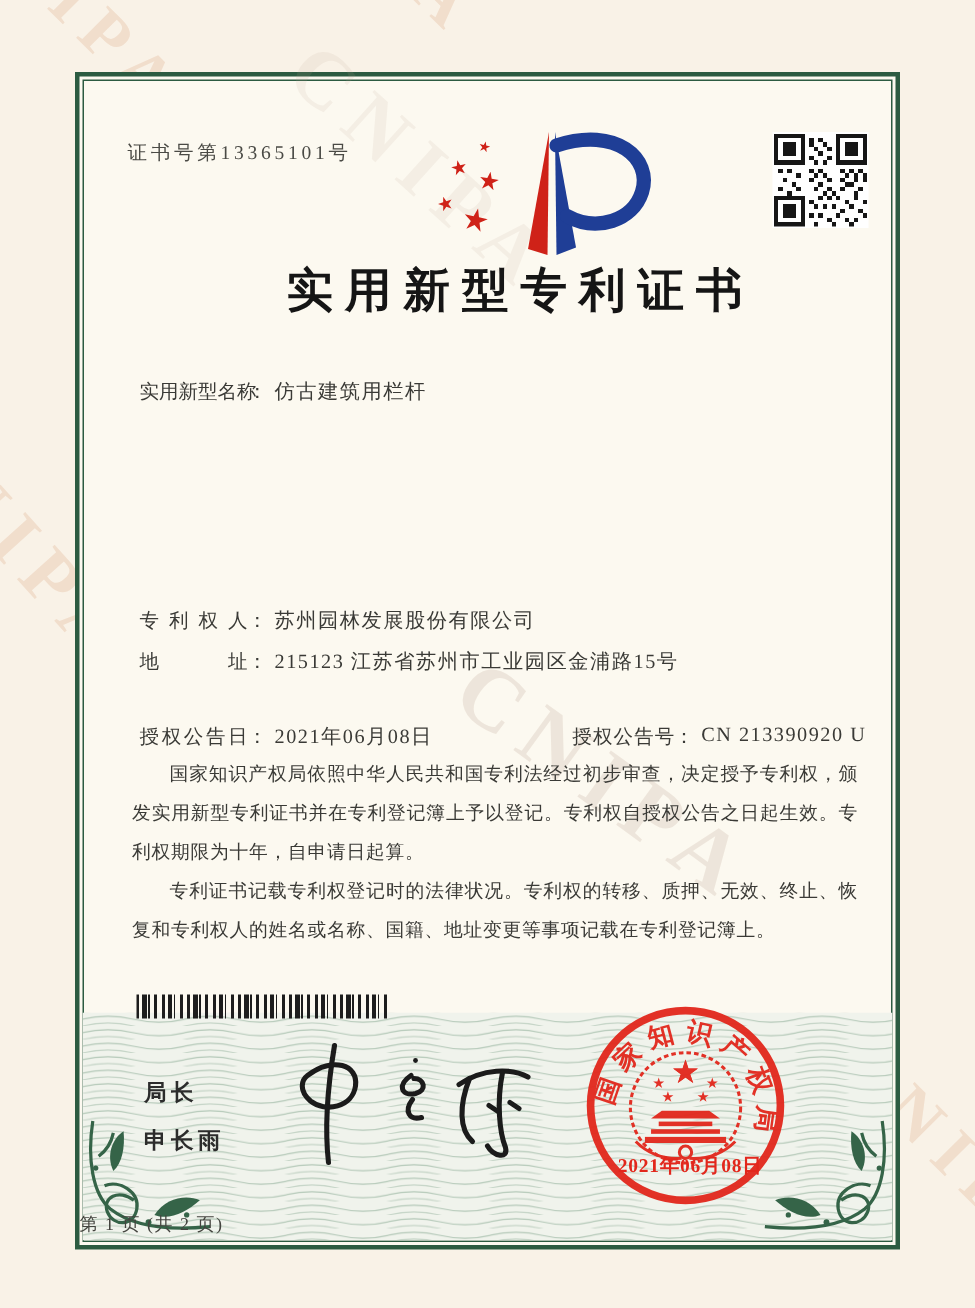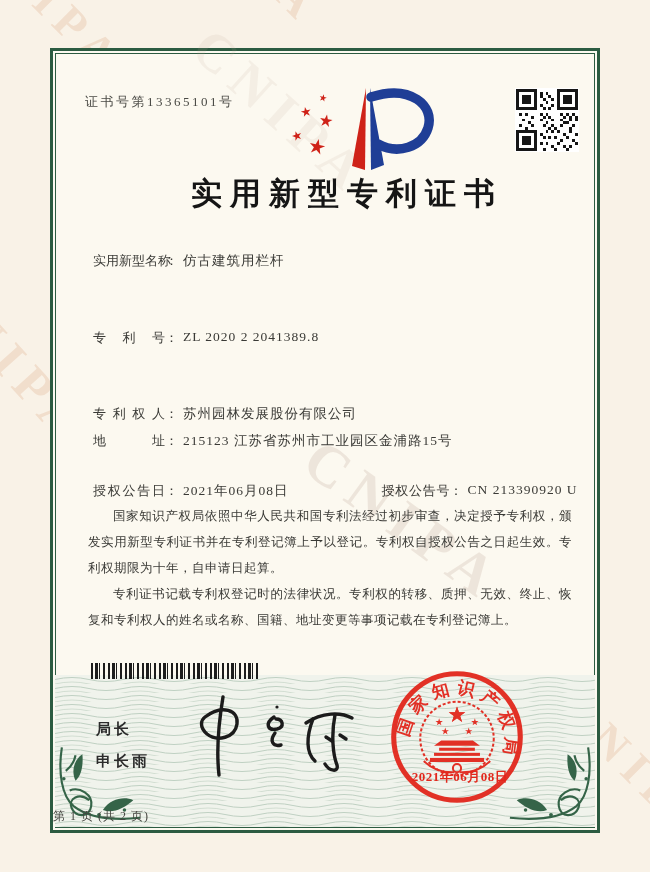--- a/index.html
+++ b/index.html
@@ -142,23 +142,20 @@
                    M9,16h1v1h-1z M11,16h1v1h-1z M13,16h1v1h-1z M15,17h1v1h-1z M17,16h1v1h-1z M19,17h1v1h-1z
                    M8,18h1v1h-1z M10,18h1v1h-1z M12,19h1v1h-1z M14,18h1v1h-1z M16,19h1v1h-1z M18,19h1v1h-1z M20,18h1v1h-1z
                    M9,20h1v1h-1z M13,20h1v1h-1z M17,20h1v1h-1z"></path>
         </g>
       </svg>
 
       <div class="title">实用新型专利证书</div>
 
       <div class="field-row" style="top:201px">
         <span class="flabel">实用新型名称</span><span class="fcolon">：</span><span class="fvalue">仿古建筑用栏杆</span>
-      </div>
-      <div class="field-row" style="top:278px">
-        <span class="flabel">专利号</span><span class="fcolon">：</span><span class="fvalue">ZL 2020 2 2041389.8</span>
       </div>
       <div class="field-row" style="top:354px">
         <span class="flabel">专利权人</span><span class="fcolon">：</span><span class="fvalue">苏州园林发展股份有限公司</span>
       </div>
       <div class="field-row" style="top:381px">
         <span class="flabel">地址</span><span class="fcolon">：</span><span class="fvalue">215123 江苏省苏州市工业园区金浦路15号</span>
       </div>
       <div class="field-row" style="top:431px">
         <span class="flabel">授权公告日</span><span class="fcolon">：</span><span class="fvalue">2021年06月08日</span><span class="pair2"><span class="flabel2">授权公告号</span><span class="fcolon">：</span><span class="fvalue">CN 213390920 U</span></span>
       </div>

